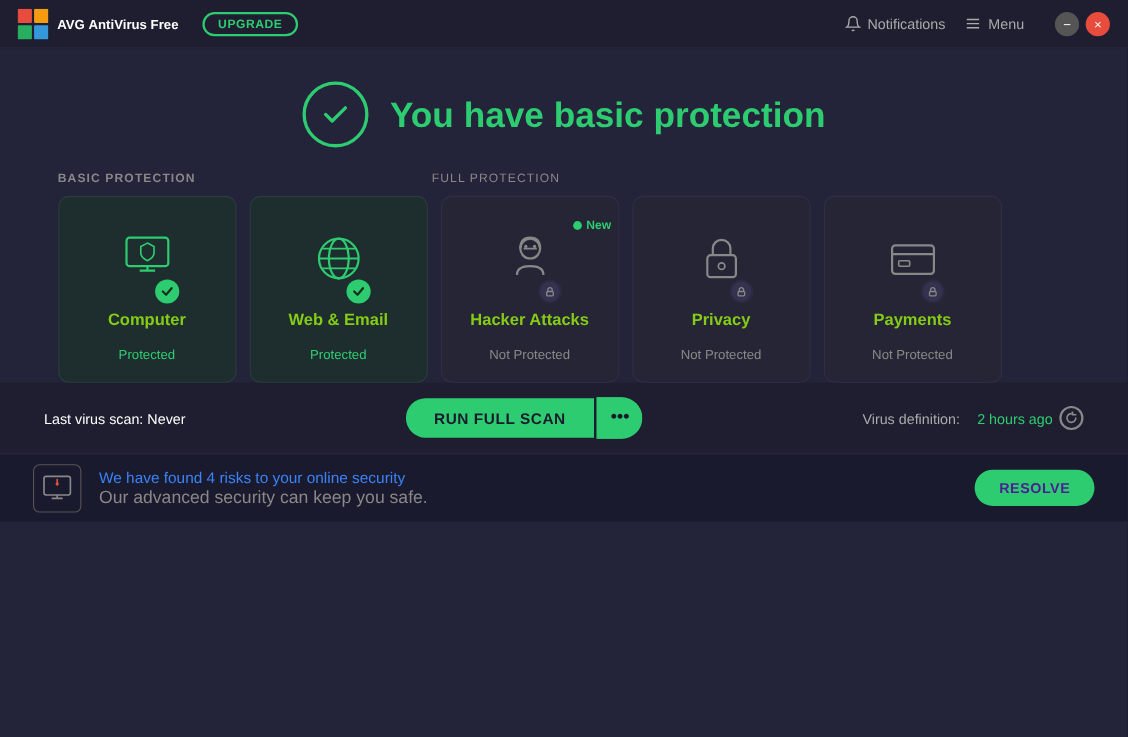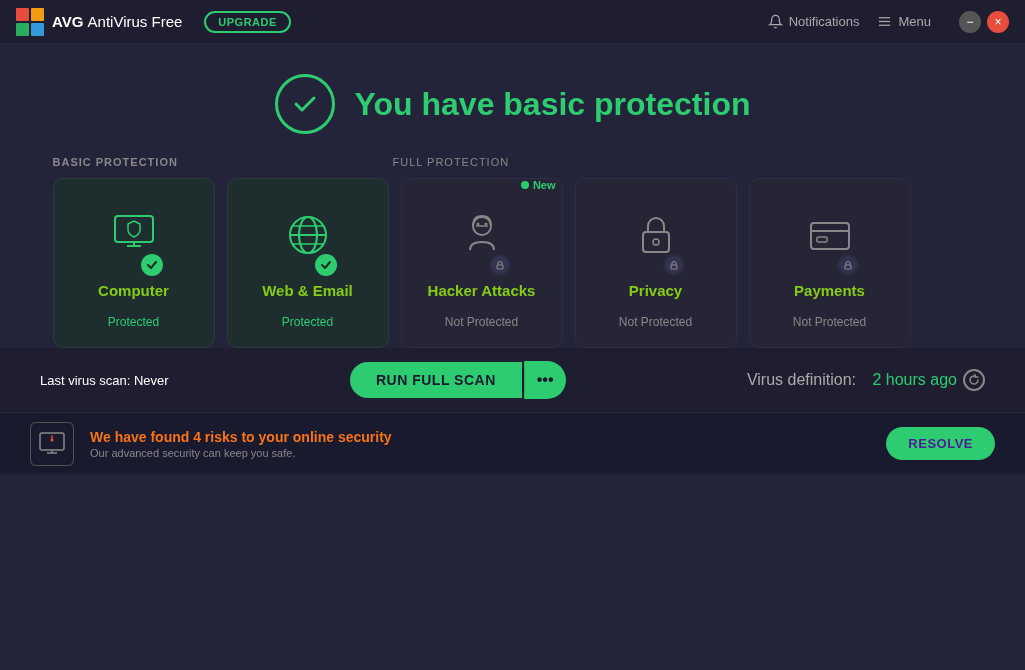--- a/index.html
+++ b/index.html
@@ -27,22 +27,22 @@
       display: flex;
       align-items: center;
       gap: 8px;
     }
     .avg-logo {
       width: 28px;
       height: 28px;
     }
     .titlebar-appname {
       color: #fff;
-      font-size: 15px;
-      font-weight: 400;
+      font-size: 12px;
+      font-weight: 700;
       margin-right: 14px;
     }
     .upgrade-btn {
       background: transparent;
       border: 2px solid #2ecc71;
       color: #2ecc71;
       border-radius: 14px;
       padding: 3px 12px;
       font-size: 11px;
       font-weight: 700;
@@ -230,21 +230,21 @@
       align-items: center;
       justify-content: center;
       position: absolute;
       bottom: -2px;
       right: -2px;
       border: 2px solid #2a2a40;
     }
 
     .new-badge {
       position: absolute;
-      top: 0;
+      top: 20px;
       right: 6px;
       display: flex;
       align-items: center;
       gap: 4px;
       font-size: 11px;
       color: #2ecc71;
       font-weight: 600;
     }
     .new-dot {
       width: 8px;
@@ -295,21 +295,21 @@
       border-radius: 0 24px 24px 0;
       padding: 10px 12px;
       cursor: pointer;
       color: #1a1a2e;
       font-size: 16px;
       font-weight: 700;
       border-left: 1px solid rgba(0,0,0,0.15);
     }
     .virus-def {
       color: #aaa;
-      font-size: 16px;
+      font-size: 13px;
       display: flex;
       align-items: center;
       gap: 6px;
       white-space: nowrap;
     }
     .virus-def .time {
       color: #2ecc71;
       text-align: center;
     }
 
@@ -333,28 +333,28 @@
       align-items: center;
       justify-content: center;
       margin-right: 16px;
       flex-shrink: 0;
       position: relative;
     }
     .alert-text {
       flex: 1;
     }
     .alert-title {
-      color: #f97316;
+      color: #3b82f6;
       font-size: 14px;
-      font-weight: 700;
+      font-weight: 400;
       margin-bottom: 2px;
     }
     .alert-sub {
       color: #888;
-      font-size: 11px;
+      font-size: 16px;
     }
     .resolve-btn {
       background: #2ecc71;
       color: #4c1d95;
       border: none;
       border-radius: 20px;
       padding: 9px 22px;
       font-size: 13px;
       font-weight: 700;
       cursor: pointer;

